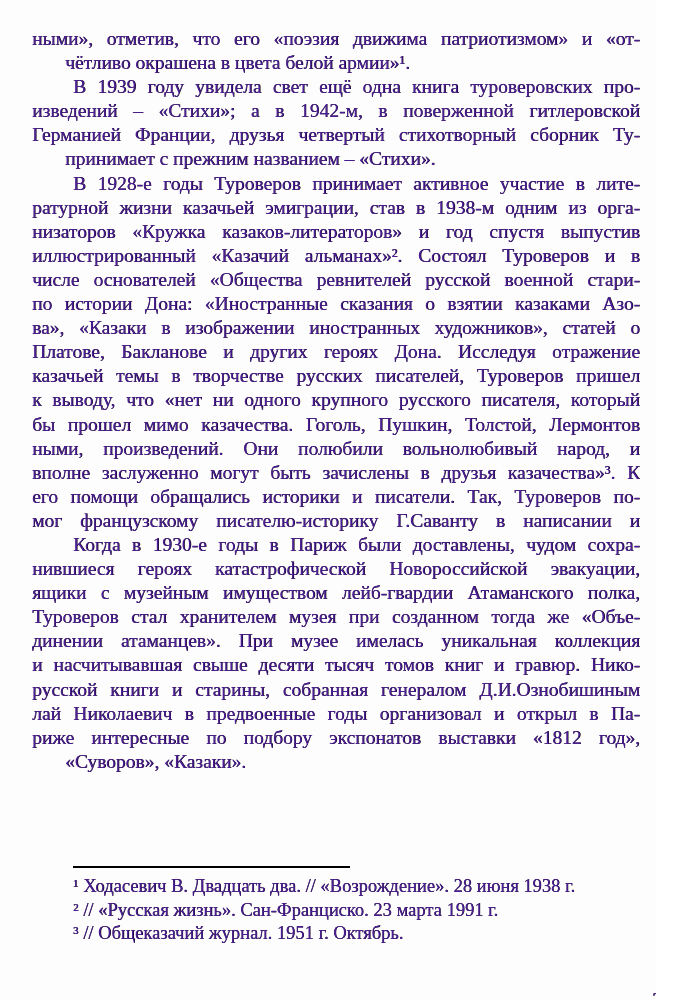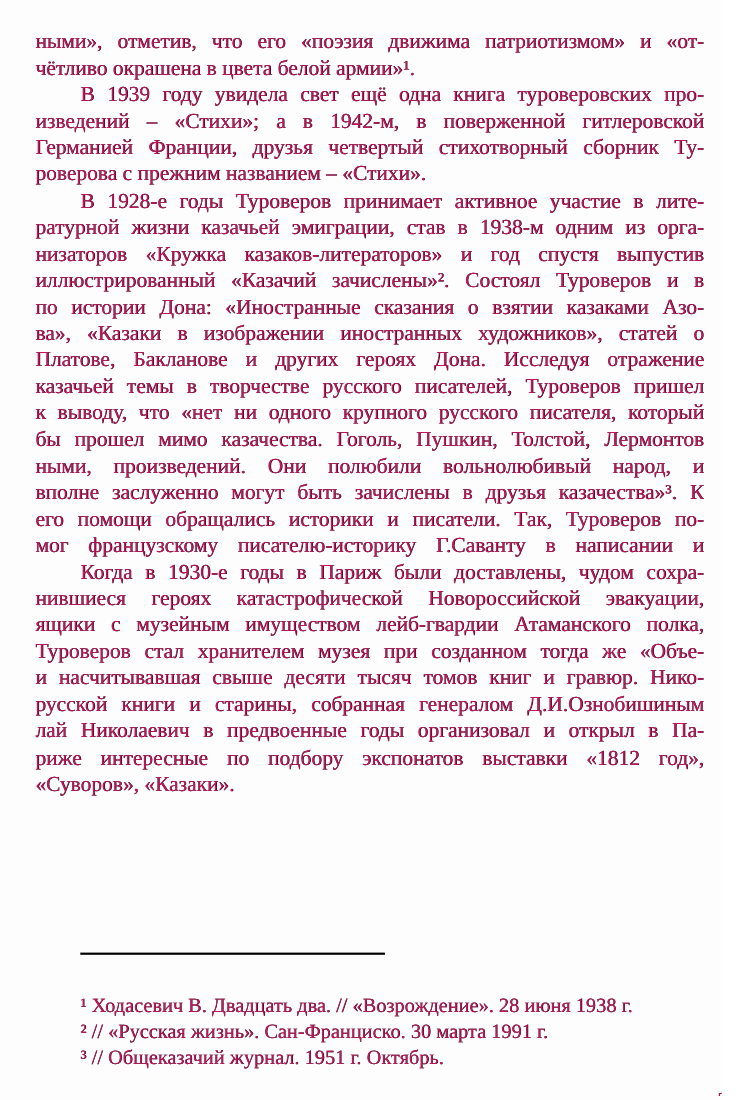--- a/index.html
+++ b/index.html
@@ -3,54 +3,55 @@
 <meta charset="utf-8">
 <style>
   html, body { margin: 0; padding: 0; }
   body { background: #ffffff; }
   .page {
     position: relative;
     width: 656px;
     height: 1000px;
     background: #fdfdfd;
     font-family: "Liberation Serif", "DejaVu Serif", serif;
-    color: #be185d;
+    color: #4c1d95;
     overflow: hidden;
   }
   .body-text {
     position: absolute;
     top: 27px;
     left: 32px;
     width: 608px;
   }
   .ln {
     font-size: 19.5px;
     line-height: 24.1px;
     text-align: justify;
     text-align-last: justify;
     text-shadow: 0.4px 0 0 #000;
     overflow: hidden;
   }
   .ln.end {
     text-align: left;
     text-align-last: left;
+    margin-left: 33px;
   }
   .ln.indent { text-indent: 41px; }
   .fn-sep {
     position: absolute;
     left: 73px;
     top: 866px;
     width: 277px;
     height: 0;
     border-top: 2px solid #000;
   }
   .footnotes {
     position: absolute;
     left: 32px;
-    top: 904px;
+    top: 875px;
     width: 608px;
   }
   .fn {
     font-size: 18.5px;
     line-height: 23.6px;
     padding-left: 41px;
     text-align: left;
     text-shadow: 0.3px 0 0 #000;
   }
   .page-number {
@@ -68,49 +69,51 @@
 <body>
 
 <div class="page">
 
   <div class="body-text">
     <div class="ln">ными», отметив, что его «поэзия движима патриотизмом» и «от-</div>
     <div class="ln end">чётливо окрашена в цвета белой армии»¹.</div>
     <div class="ln indent">В 1939 году увидела свет ещё одна книга туроверовских про-</div>
     <div class="ln">изведений – «Стихи»; а в 1942-м, в поверженной гитлеровской</div>
     <div class="ln">Германией Франции, друзья четвертый стихотворный сборник Ту-</div>
-    <div class="ln end">роверова с прежним названием – «Стихи».</div>
+    <div class="ln end">принимает с прежним названием – «Стихи».</div>
     <div class="ln indent">В 1928-е годы Туроверов принимает активное участие в лите-</div>
     <div class="ln">ратурной жизни казачьей эмиграции, став в 1938-м одним из орга-</div>
     <div class="ln">низаторов «Кружка казаков-литераторов» и год спустя выпустив</div>
-    <div class="ln">иллюстрированный «Казачий зачислены»². Состоял Туроверов и в</div>
+    <div class="ln">иллюстрированный «Казачий альманах»². Состоял Туроверов и в</div>
+    <div class="ln">числе основателей «Общества ревнителей русской военной стари-</div>
     <div class="ln">по истории Дона: «Иностранные сказания о взятии казаками Азо-</div>
     <div class="ln">ва», «Казаки в изображении иностранных художников», статей о</div>
     <div class="ln">Платове, Бакланове и других героях Дона. Исследуя отражение</div>
-    <div class="ln">казачьей темы в творчестве русского писателей, Туроверов пришел</div>
+    <div class="ln">казачьей темы в творчестве русских писателей, Туроверов пришел</div>
     <div class="ln">к выводу, что «нет ни одного крупного русского писателя, который</div>
     <div class="ln">бы прошел мимо казачества. Гоголь, Пушкин, Толстой, Лермонтов</div>
     <div class="ln">ными, произведений. Они полюбили вольнолюбивый народ, и</div>
     <div class="ln">вполне заслуженно могут быть зачислены в друзья казачества»³. К</div>
     <div class="ln">его помощи обращались историки и писатели. Так, Туроверов по-</div>
     <div class="ln">мог французскому писателю-историку Г.Саванту в написании и</div>
     <div class="ln indent">Когда в 1930-е годы в Париж были доставлены, чудом сохра-</div>
     <div class="ln">нившиеся героях катастрофической Новороссийской эвакуации,</div>
     <div class="ln">ящики с музейным имуществом лейб-гвардии Атаманского полка,</div>
     <div class="ln">Туроверов стал хранителем музея при созданном тогда же «Объе-</div>
+    <div class="ln">динении атаманцев». При музее имелась уникальная коллекция</div>
     <div class="ln">и насчитывавшая свыше десяти тысяч томов книг и гравюр. Нико-</div>
     <div class="ln">русской книги и старины, собранная генералом Д.И.Ознобишиным</div>
     <div class="ln">лай Николаевич в предвоенные годы организовал и открыл в Па-</div>
     <div class="ln">риже интересные по подбору экспонатов выставки «1812 год»,</div>
     <div class="ln end">«Суворов», «Казаки».</div>
   </div>
 
   <div class="fn-sep"></div>
 
   <div class="footnotes">
     <div class="fn">¹ Ходасевич В. Двадцать два. // «Возрождение». 28 июня 1938 г.</div>
-    <div class="fn">² // «Русская жизнь». Сан-Франциско. 30 марта 1991 г.</div>
+    <div class="fn">² // «Русская жизнь». Сан-Франциско. 23 марта 1991 г.</div>
     <div class="fn">³ // Общеказачий журнал. 1951 г. Октябрь.</div>
   </div>
 
   <div class="page-number">20</div>
 
 </div>
 
 </body></html>

